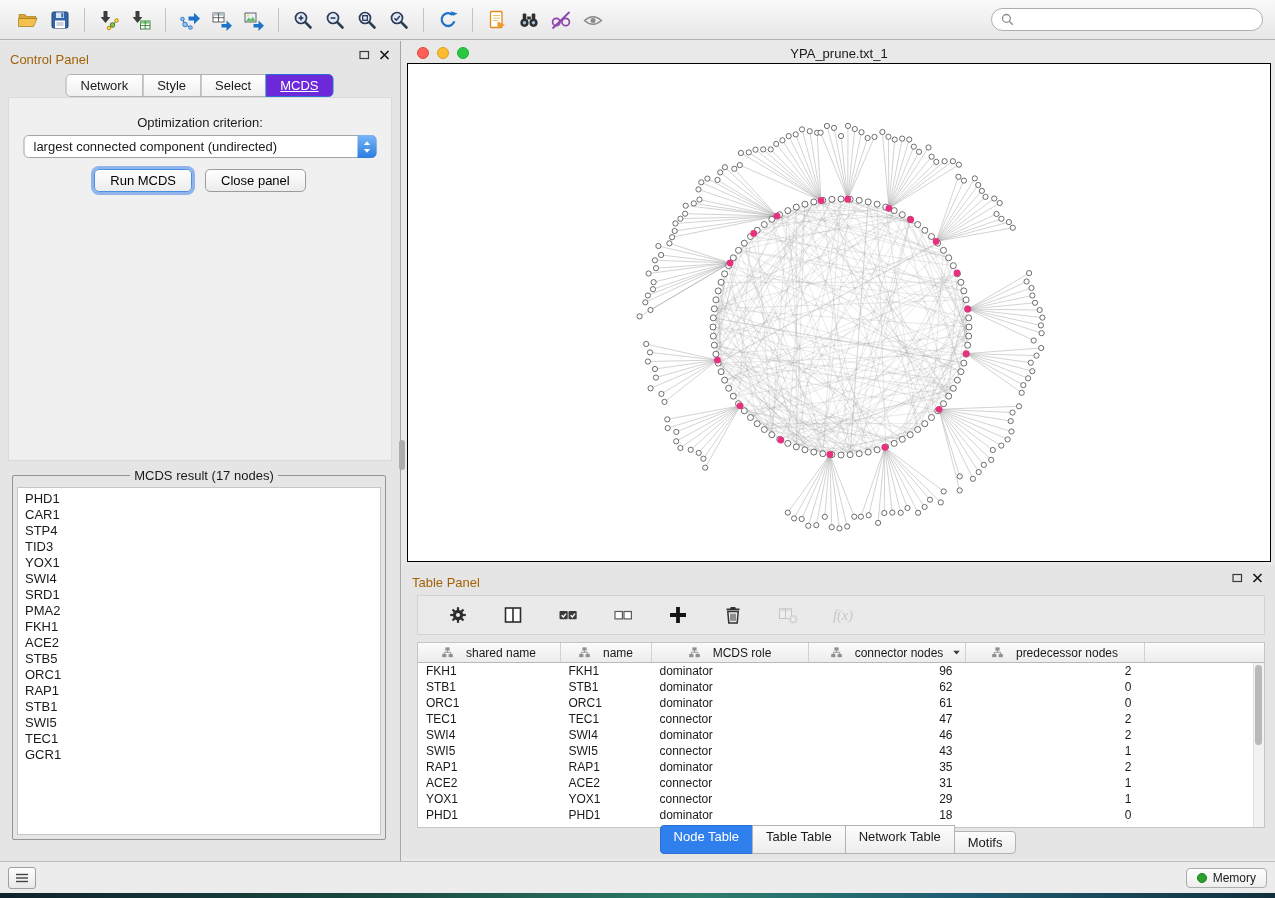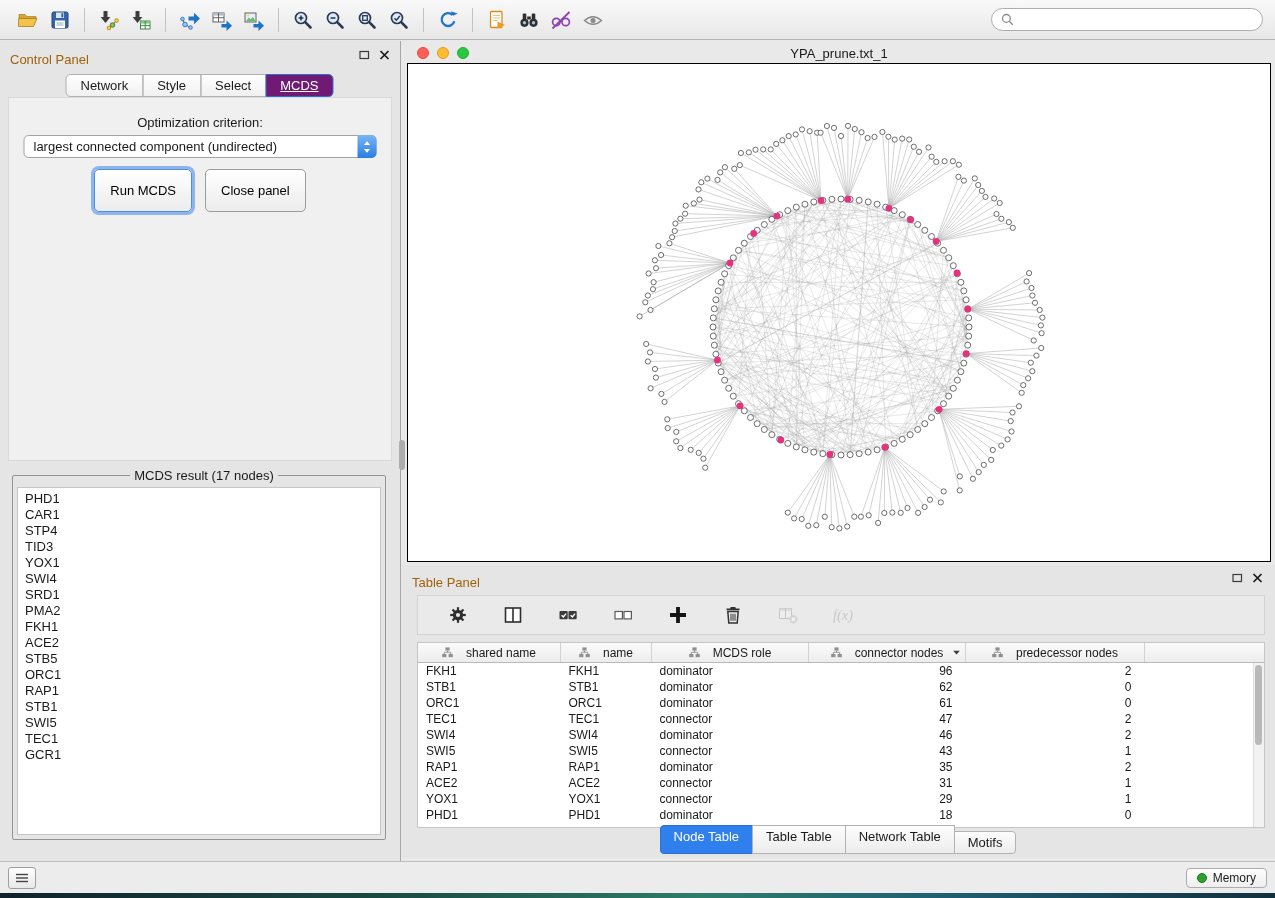--- a/index.html
+++ b/index.html
@@ -22,29 +22,29 @@
                  border-right:1px solid #a6a6a6;box-sizing:border-box;}
   .panel-title{font-size:13px;color:#a16207;}
   .cp-header{padding:9px 10px 0;}
   .win-icons{position:absolute;top:9px;right:10px;display:flex;gap:9px;align-items:center;}
   .cp-card{position:absolute;left:8px;right:8px;top:56px;height:362px;background:#f0f0f0;border:1px solid #dadada;}
   .seg-tabs{position:absolute;top:33px;left:50%;transform:translateX(-50%);display:flex;z-index:2;}
   .seg-tab{font-size:13px;padding:3px 14px;background:linear-gradient(#ffffff,#f0f0f0);border:1px solid #b1b1b1;
            margin-left:-1px;cursor:default;white-space:nowrap;}
   .seg-tab:first-child{border-radius:5px 0 0 5px;}
   .seg-tab:last-child{border-radius:0 5px 5px 0;}
-  .seg-tab.active{background:#701a75;color:#fff;border-color:#2a6fd1;text-decoration:underline;}
+  .seg-tab.active{background:#6d28d9;color:#fff;border-color:#2a6fd1;text-decoration:underline;}
   .opt-label{position:absolute;top:74px;left:0;right:0;text-align:center;font-size:13px;z-index:2;}
   .dropdown{position:absolute;top:94px;left:50%;transform:translateX(-50%);width:353px;height:23px;background:#fff;
             border:1px solid #a3a3a3;border-radius:5px;display:flex;align-items:center;z-index:2;box-sizing:border-box;}
   .dd-text{flex:1;font-size:13px;padding-left:9px;white-space:nowrap;overflow:hidden;}
   .dd-stepper{width:19px;align-self:stretch;margin:-1px -1px -1px 0;border-radius:0 5px 5px 0;
               background:linear-gradient(#7ab5f7,#2a7de1);display:flex;align-items:center;justify-content:center;}
   .btn-row{position:absolute;top:128px;left:0;right:0;display:flex;justify-content:center;gap:13px;z-index:2;}
-  .btn{font-size:13px;font-family:inherit;padding:13px 15px;background:linear-gradient(#ffffff,#ececec);
+  .btn{font-size:13px;font-family:inherit;padding:3px 15px;background:linear-gradient(#ffffff,#ececec);
        border:1px solid #9c9c9c;border-radius:5px;cursor:default;}
   .btn.focus{box-shadow:0 0 0 3px rgba(64,132,234,0.55);border-color:#4a90e2;}
   .mcds-fieldset{position:absolute;left:12px;right:14px;top:427px;bottom:22px;border:1px solid #949494;
                  margin:0;padding:0;border-radius:2px;}
   .mcds-fieldset legend{font-size:13px;margin-left:5px;padding:0 4px;text-align:center;}
   .mcds-list{position:absolute;left:4px;right:4px;top:4px;bottom:4px;background:#fff;border:1px solid #c6c6c6;
              overflow:hidden;padding:3px 0 0 7px;box-sizing:border-box;}
   .mcds-item{font-size:13px;line-height:16px;}
   .splitter-handle{position:absolute;left:399px;top:440px;width:6px;height:30px;background:#adadad;border-radius:3px;z-index:5;}
 

